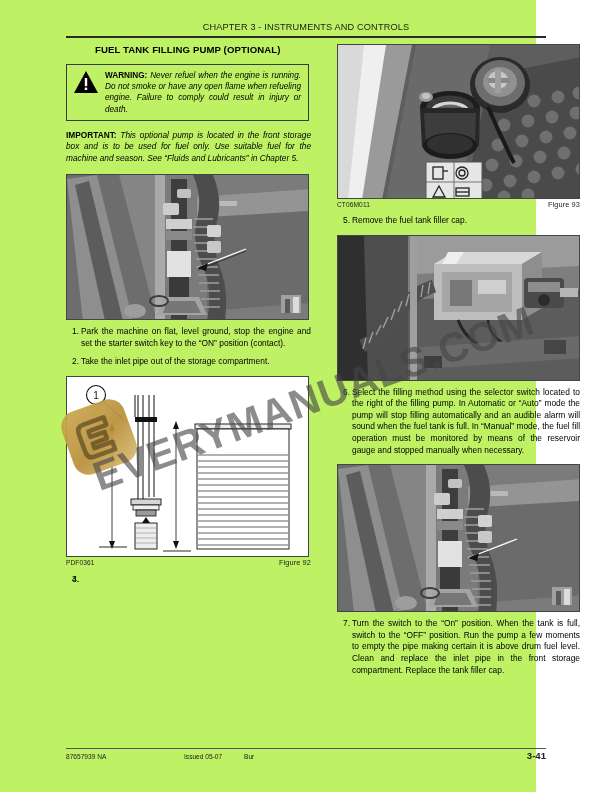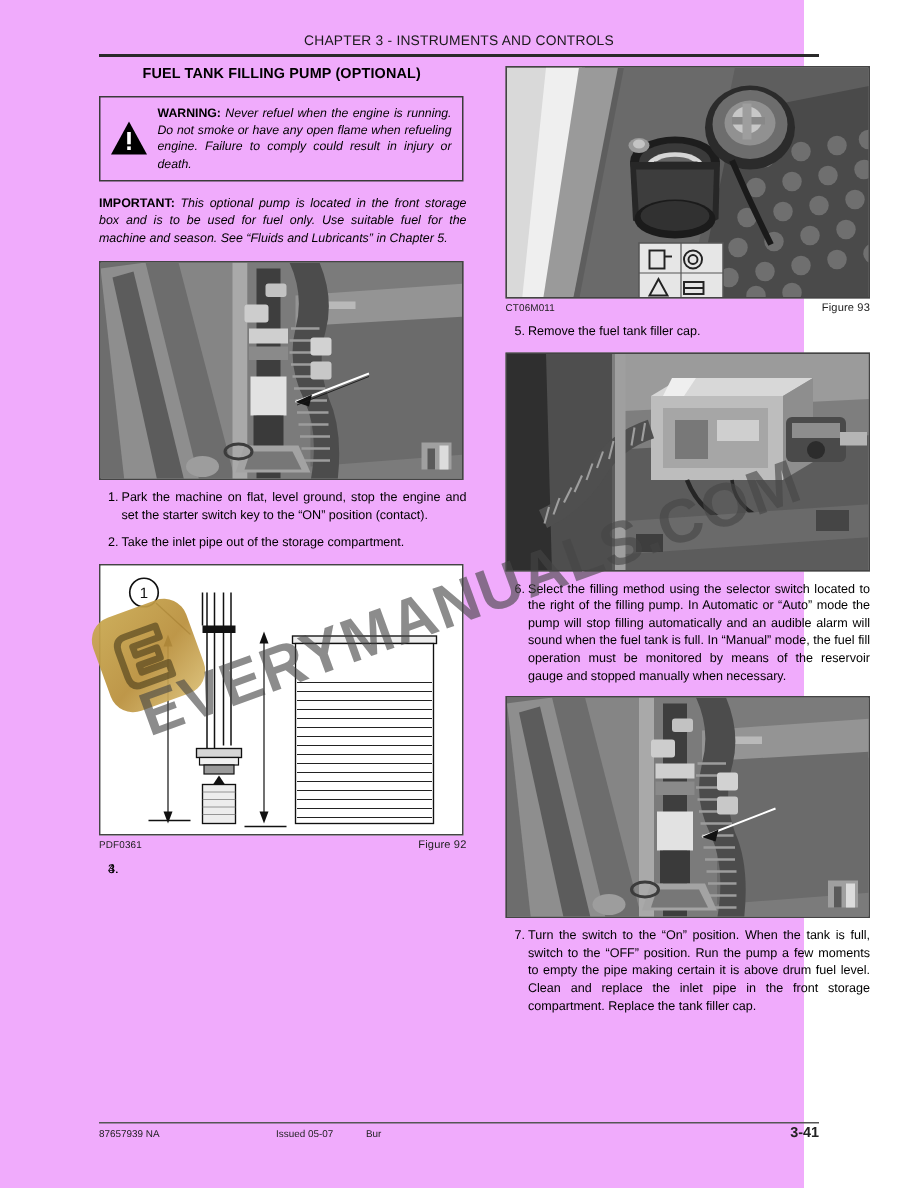--- a/index.html
+++ b/index.html
@@ -14,21 +14,21 @@
     color: #000000;
     position: relative;
     overflow: hidden;
   }
 
   .page {
     position: absolute;
     left: 0; top: 0;
     width: 536px;
     height: 792px;
-    background: #f0abfc;
+    background: #bef264;
   }
 
   
   .header {
     position: absolute;
     left: 66px;
     top: 22px;
     width: 480px;
     text-align: center;
     font-size: 9.2px;
@@ -65,21 +65,21 @@
     margin: 0 0 9px 0;
     color: #000;
     padding-left: 29px;
   }
 
   
   .warning-box {
     border: 1.6px solid #3a3a3a;
     padding: 5px 7px 5px 6px;
     display: flex;
-    align-items: center;
+    align-items: flex-start;
     gap: 6px;
     margin-bottom: 9px;
     box-sizing: border-box;
     width: 243px;
   }
   .warning-icon {
     flex: 0 0 auto;
     width: 26px;
     height: 24px;
   }

